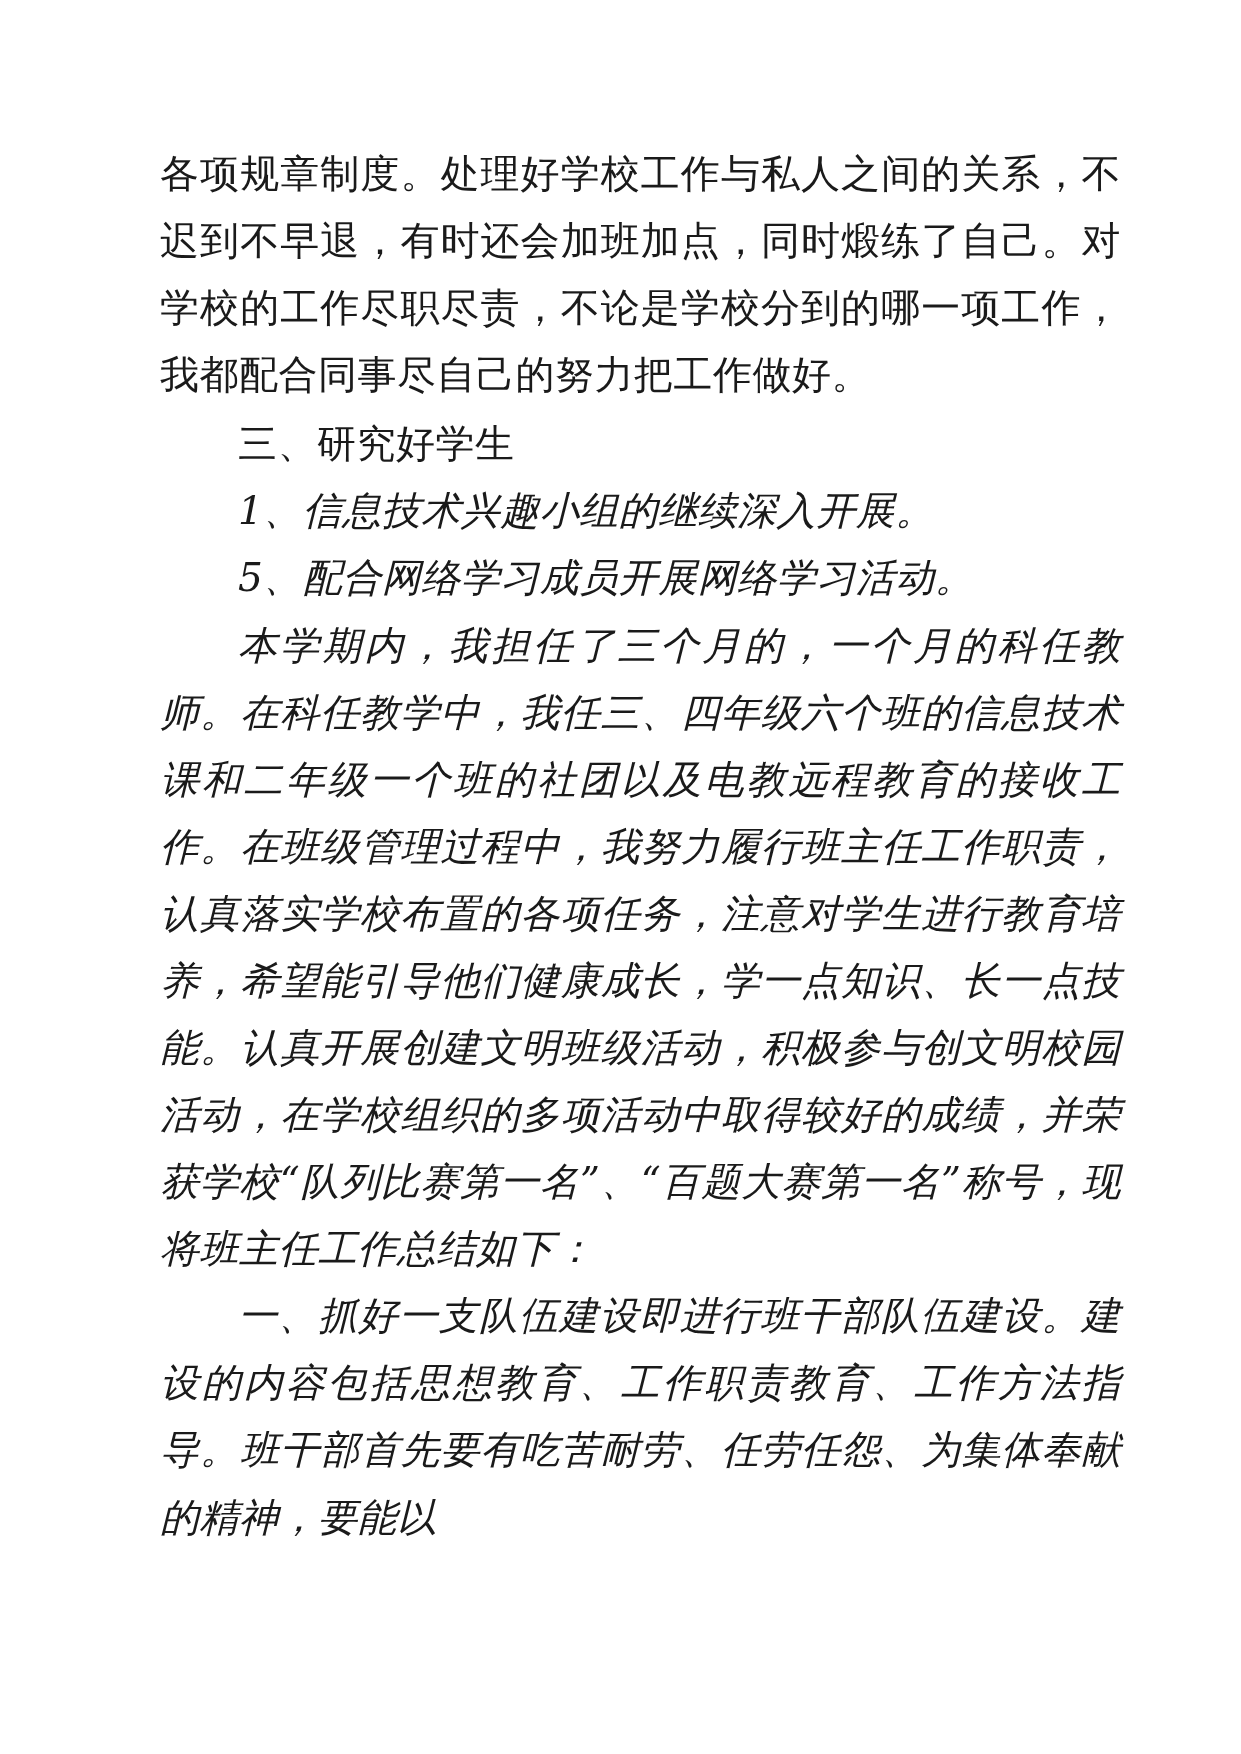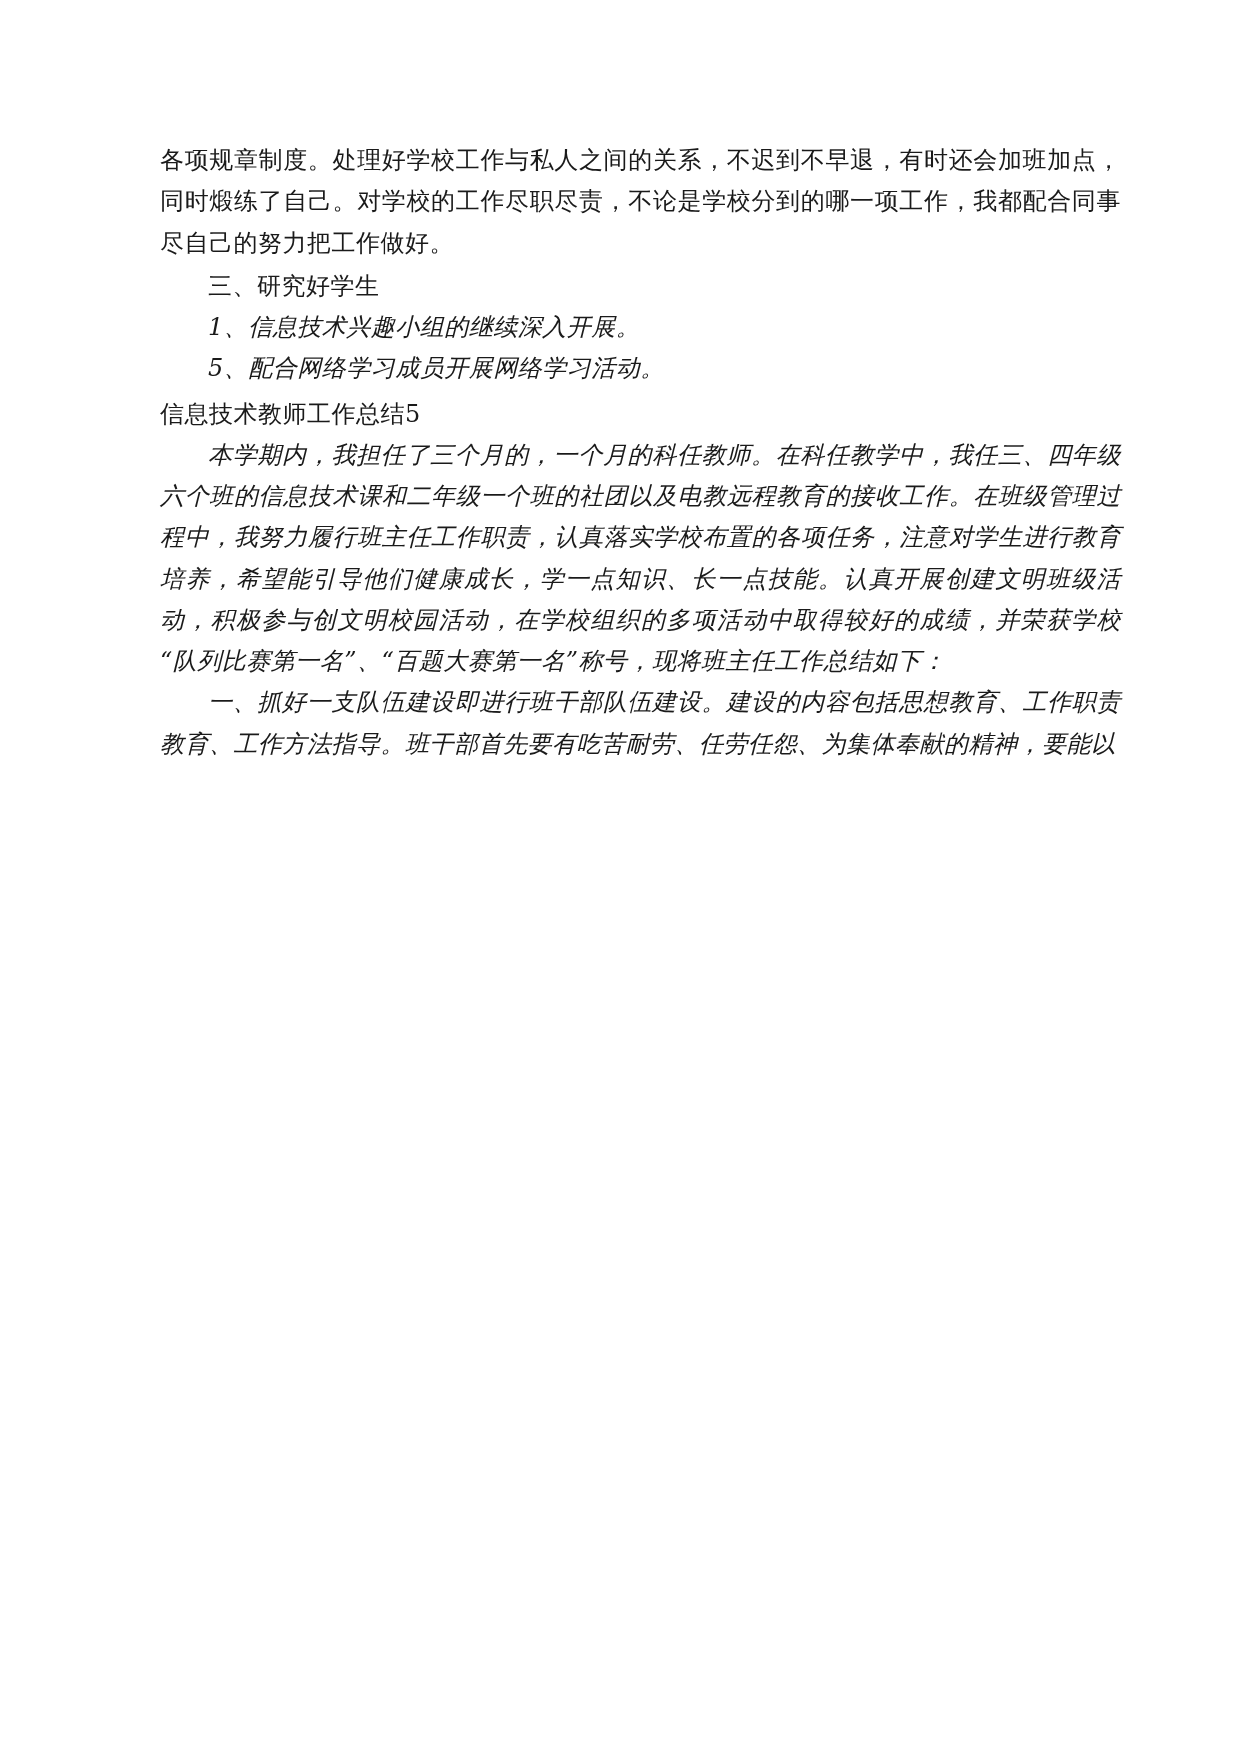--- a/index.html
+++ b/index.html
@@ -15,21 +15,21 @@
     position: relative;
     overflow: hidden;
   }
   .page {
     box-sizing: border-box;
     width: 1241px;
     height: 1754px;
     padding: 140px 120px 90px 160px;
   }
   .doc-body {
-    font-size: 24px;
+    font-size: 39px;
     line-height: 1.72;
     letter-spacing: 0.5px;
     text-align: justify;
     text-justify: inter-ideograph;
   }
   p {
     margin: 0;
   }
   .para-indent {
     text-indent: 2em;
@@ -49,17 +49,16 @@
 </style>
 </head>
 <body>
 
 <div class="page">
   <div class="doc-body">
     <p class="para-flush">各项规章制度。处理好学校工作与私人之间的关系，不迟到不早退，有时还会加班加点，同时煅练了自己。对学校的工作尽职尽责，不论是学校分到的哪一项工作，我都配合同事尽自己的努力把工作做好。</p>
     <p class="heading" style="text-indent:2em;">三、研究好学生</p>
     <p class="para-indent">1、信息技术兴趣小组的继续深入开展。</p>
     <p class="para-indent">5、配合网络学习成员开展网络学习活动。</p>
-    <p class="section-title">信息技术教师工作总结5</p>
     <p class="para-indent">本学期内，我担任了三个月的，一个月的科任教师。在科任教学中，我任三、四年级六个班的信息技术课和二年级一个班的社团以及电教远程教育的接收工作。在班级管理过程中，我努力履行班主任工作职责，认真落实学校布置的各项任务，注意对学生进行教育培养，希望能引导他们健康成长，学一点知识、长一点技能。认真开展创建文明班级活动，积极参与创文明校园活动，在学校组织的多项活动中取得较好的成绩，并荣获学校“队列比赛第一名”、“百题大赛第一名”称号，现将班主任工作总结如下：</p>
     <p class="para-indent">一、抓好一支队伍建设即进行班干部队伍建设。建设的内容包括思想教育、工作职责教育、工作方法指导。班干部首先要有吃苦耐劳、任劳任怨、为集体奉献的精神，要能以</p>
   </div>
 </div>
 
 </body></html>

